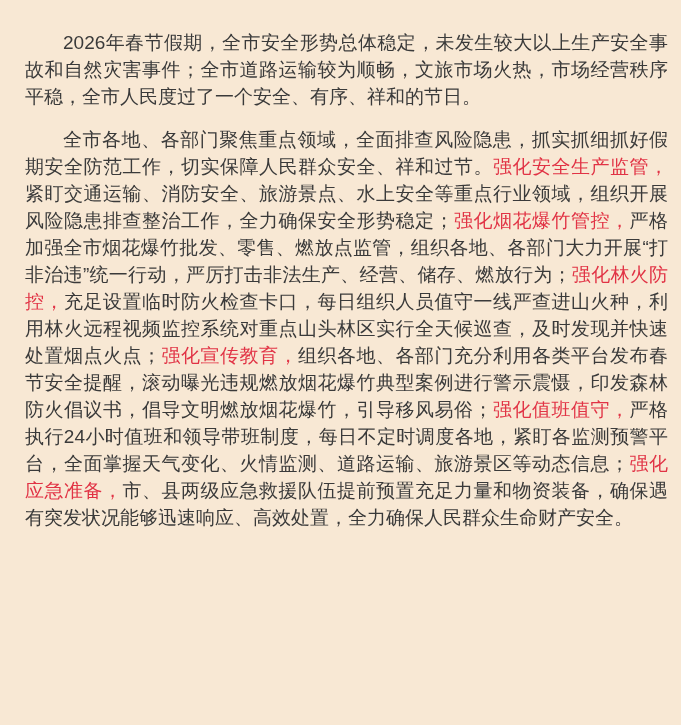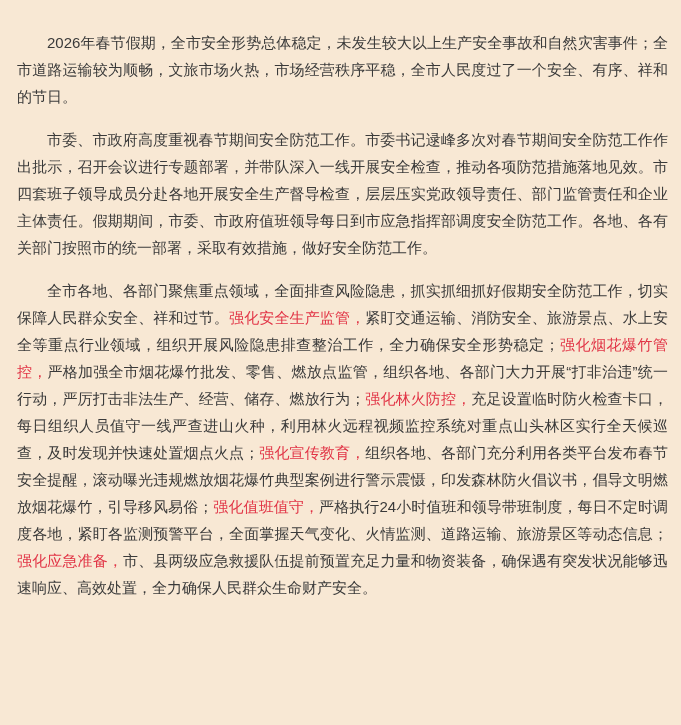--- a/index.html
+++ b/index.html
@@ -12,36 +12,35 @@
     font-family: "Liberation Sans", sans-serif;
     overflow: hidden;
   }
   .article {
     box-sizing: border-box;
     width: 681px;
     height: 725px;
     padding: 29px 13px 20px 13px;
   }
   .article p {
-    margin: 0 0 16px 4px;
-    font-size: 15px;
+    margin: 0 0 16px 12px;
+    font-size: 19px;
     line-height: 27px;
     text-indent: 2em;
     text-align: justify;
     text-justify: inter-character;
     letter-spacing: 0px;
     word-break: break-all;
   }
   .seg {
     font-weight: 400;
   }
   .seg.red {
     font-weight: 400;
   }
 </style>
 </head>
 <body style="background: rgb(248, 232, 212); color: rgb(58, 58, 58);">
 
 <div class="article">
     <p><span class="seg">2026年春节假期，全市安全形势总体稳定，未发生较大以上生产安全事故和自然灾害事件；全市道路运输较为顺畅，文旅市场火热，市场经营秩序平稳，全市人民度过了一个安全、有序、祥和的节日。</span></p>
-    <p><span class="seg">市委、市政府高度重视春节期间安全防范工作。市委书记逯峰多次对春节期间安全防范工作作出批示，召开会议进行专题部署，并带队深入一线开展安全检查，推动各项防范措施落地见效。市四套班子领导成员分赴各地开展安全生产督导检查，层层压实党政领导责任、部门监管责任和企业主体责任。假期期间，市委、市政府值班领导每日到市应急指挥部调度安全防范工作。各地、各有关部门按照市的统一部署，采取有效措施，做好安全防范工作。</span></p>
     <p><span class="seg">全市各地、各部门聚焦重点领域，全面排查风险隐患，抓实抓细抓好假期安全防范工作，切实保障人民群众安全、祥和过节。</span><span class="seg red" style="color: rgb(225, 51, 69);">强化安全生产监管，</span><span class="seg">紧盯交通运输、消防安全、旅游景点、水上安全等重点行业领域，组织开展风险隐患排查整治工作，全力确保安全形势稳定；</span><span class="seg red" style="color: rgb(225, 51, 69);">强化烟花爆竹管控，</span><span class="seg">严格加强全市烟花爆竹批发、零售、燃放点监管，组织各地、各部门大力开展“打非治违”统一行动，严厉打击非法生产、经营、储存、燃放行为；</span><span class="seg red" style="color: rgb(225, 51, 69);">强化林火防控，</span><span class="seg">充足设置临时防火检查卡口，每日组织人员值守一线严查进山火种，利用林火远程视频监控系统对重点山头林区实行全天候巡查，及时发现并快速处置烟点火点；</span><span class="seg red" style="color: rgb(225, 51, 69);">强化宣传教育，</span><span class="seg">组织各地、各部门充分利用各类平台发布春节安全提醒，滚动曝光违规燃放烟花爆竹典型案例进行警示震慑，印发森林防火倡议书，倡导文明燃放烟花爆竹，引导移风易俗；</span><span class="seg red" style="color: rgb(225, 51, 69);">强化值班值守，</span><span class="seg">严格执行24小时值班和领导带班制度，每日不定时调度各地，紧盯各监测预警平台，全面掌握天气变化、火情监测、道路运输、旅游景区等动态信息；</span><span class="seg red" style="color: rgb(225, 51, 69);">强化应急准备，</span><span class="seg">市、县两级应急救援队伍提前预置充足力量和物资装备，确保遇有突发状况能够迅速响应、高效处置，全力确保人民群众生命财产安全。</span></p>
   </div>
 
 </body></html>

